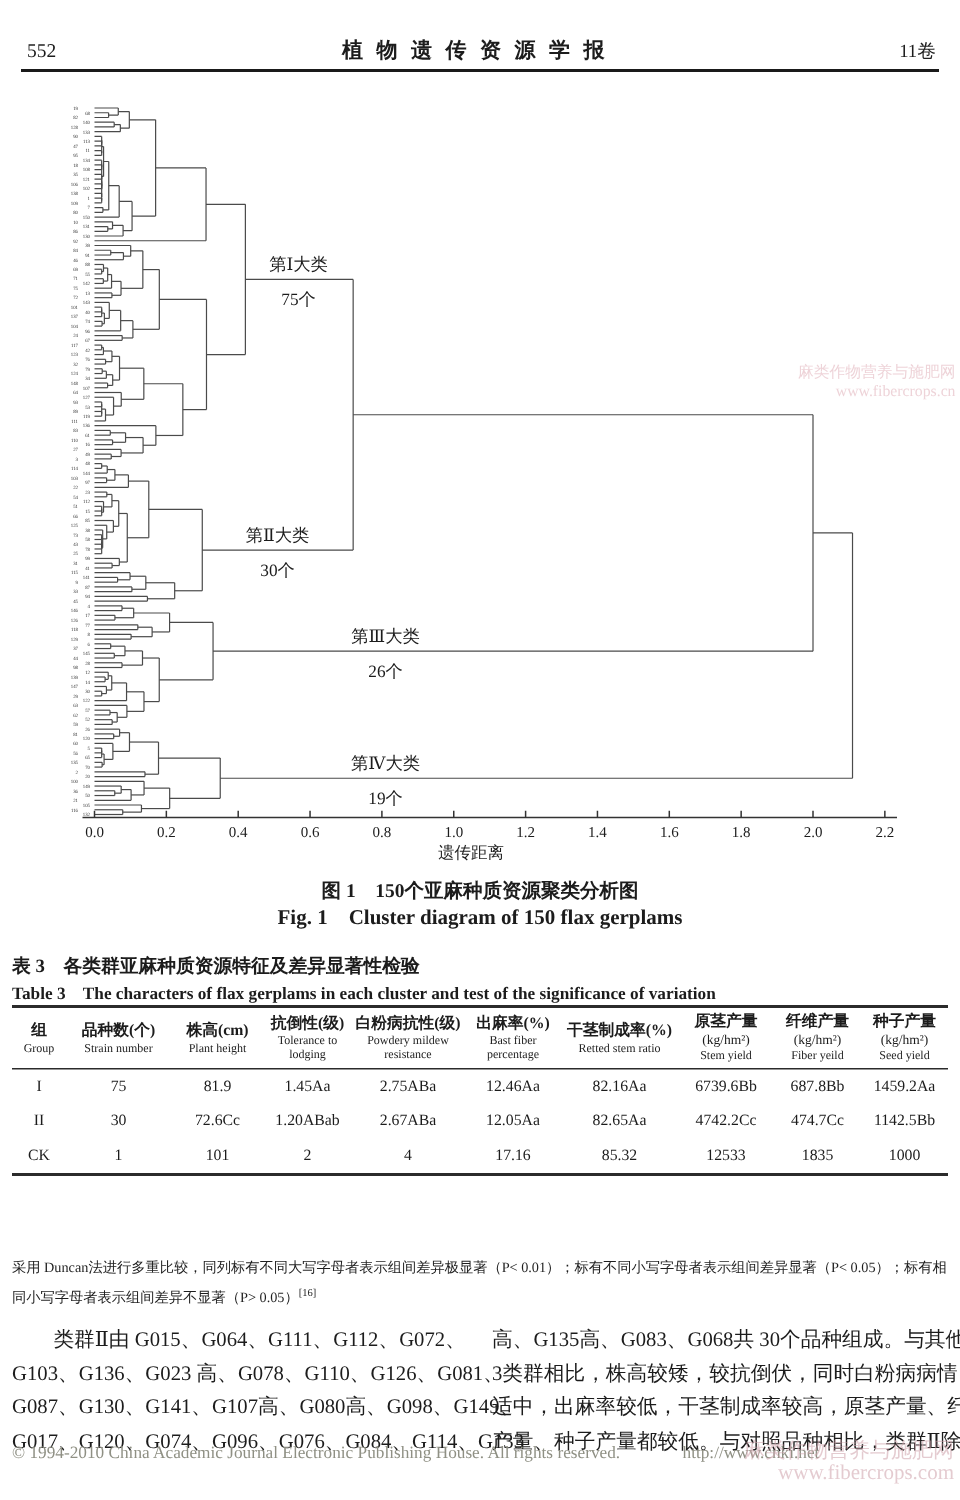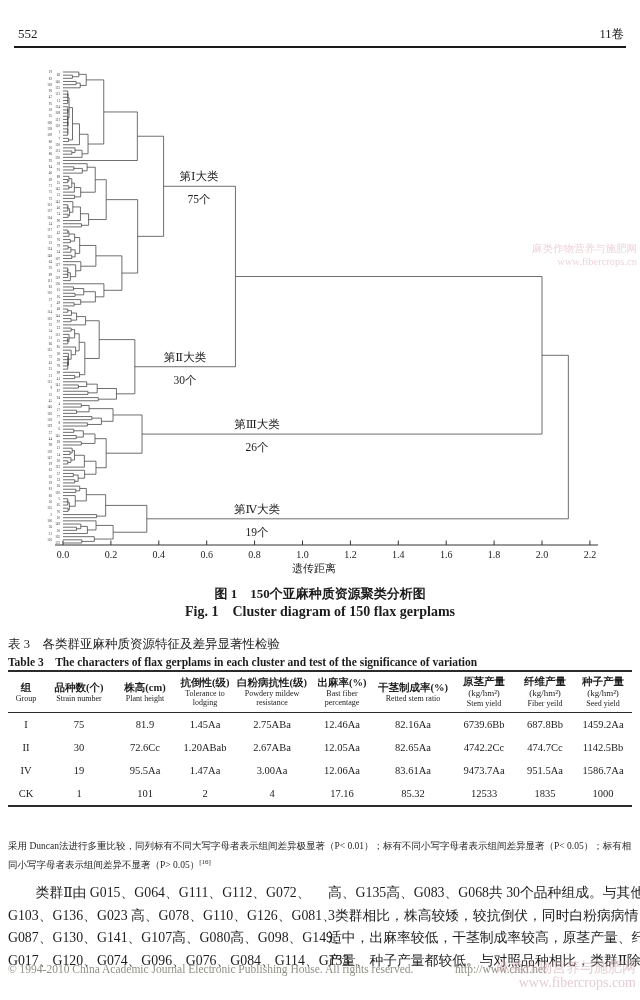--- a/index.html
+++ b/index.html
@@ -13,21 +13,21 @@
   .hdr-vol{position:absolute;right:16px;top:26px;font-size:12.5px;}
   .rule{position:absolute;left:14px;top:46px;width:612px;height:2px;background:#1a1a1a;}
   
   #dendro{position:absolute;left:0;top:55px;}
   
   .caption-zh{position:absolute;left:0;right:0;top:585px;text-align:center;
               font-size:13px;font-weight:bold;}
   .caption-en{position:absolute;left:0;right:0;top:603px;text-align:center;
               font-size:14px;font-weight:bold;}
   
-  .tbl-title-zh{position:absolute;left:8px;top:636px;font-size:12.5px;font-weight:normal;}
+  .tbl-title-zh{position:absolute;left:8px;top:636px;font-size:12.5px;font-weight:bold;}
   .tbl-title-en{position:absolute;left:8px;top:655px;font-size:11.5px;font-weight:bold;}
   
   #tbl{position:absolute;left:8px;top:670px;width:624px;border-collapse:collapse;
        table-layout:fixed;border-top:2px solid #2b2b2b;border-bottom:2px solid #2b2b2b;}
   #tbl th{border-bottom:1px solid #2b2b2b;vertical-align:middle;padding:3px 1px;
           font-weight:normal;}
   .h-zh{font-size:10.5px;font-weight:bold;line-height:13px;}
   .h-sub{font-size:9px;line-height:11px;}
   .h-en{font-size:8px;line-height:9.5px;color:#222;}
   #tbl td{font-size:10.5px;height:21px;text-align:center;vertical-align:middle;
@@ -50,20 +50,21 @@
              font-size:14px;color:rgba(205,160,170,0.55);}
   .wm-side{position:absolute;right:3px;top:242px;text-align:right;line-height:13px;
            font-size:10.5px;color:rgba(222,168,178,0.5);}
 </style>
 </head>
 <body>
 
 <div class="page">
 
   <div class="hdr-num">552</div>
+  <div class="hdr-title">植物遗传资源学报</div>
   <div class="hdr-vol">11卷</div>
   <div class="rule"></div>
 
   <svg id="dendro" width="640" height="525" viewBox="0 55 640 525">
       <line x1="63" y1="75.16107382550335" x2="72.3930906671099" y2="75.16107382550335" stroke="#4a4a4a" stroke-width="0.8"></line>
       <line x1="63" y1="78.32214765100672" x2="72.3930906671099" y2="78.32214765100672" stroke="#4a4a4a" stroke-width="0.8"></line>
       <line x1="72.3930906671099" y1="75.16107382550335" x2="72.3930906671099" y2="78.32214765100672" stroke="#4a4a4a" stroke-width="0.8"></line>
       <line x1="63" y1="72" x2="78.84484838402159" y2="72" stroke="#4a4a4a" stroke-width="0.8"></line>
       <line x1="72.3930906671099" y1="76.74161073825503" x2="78.84484838402159" y2="76.74161073825503" stroke="#4a4a4a" stroke-width="0.8"></line>
       <line x1="78.84484838402159" y1="72" x2="78.84484838402159" y2="76.74161073825503" stroke="#4a4a4a" stroke-width="0.8"></line>
@@ -779,32 +780,20 @@
           <td>72.6Cc</td>
           <td>1.20ABab</td>
           <td>2.67ABa</td>
           <td>12.05Aa</td>
           <td>82.65Aa</td>
           <td>4742.2Cc</td>
           <td>474.7Cc</td>
           <td>1142.5Bb</td>
         </tr>
         <tr>
-          <td>IV</td>
-          <td>19</td>
-          <td>95.5Aa</td>
-          <td>1.47Aa</td>
-          <td>3.00Aa</td>
-          <td>12.06Aa</td>
-          <td>83.61Aa</td>
-          <td>9473.7Aa</td>
-          <td>951.5Aa</td>
-          <td>1586.7Aa</td>
-        </tr>
-        <tr>
           <td>CK</td>
           <td>1</td>
           <td>101</td>
           <td>2</td>
           <td>4</td>
           <td>17.16</td>
           <td>85.32</td>
           <td>12533</td>
           <td>1835</td>
           <td>1000</td>

